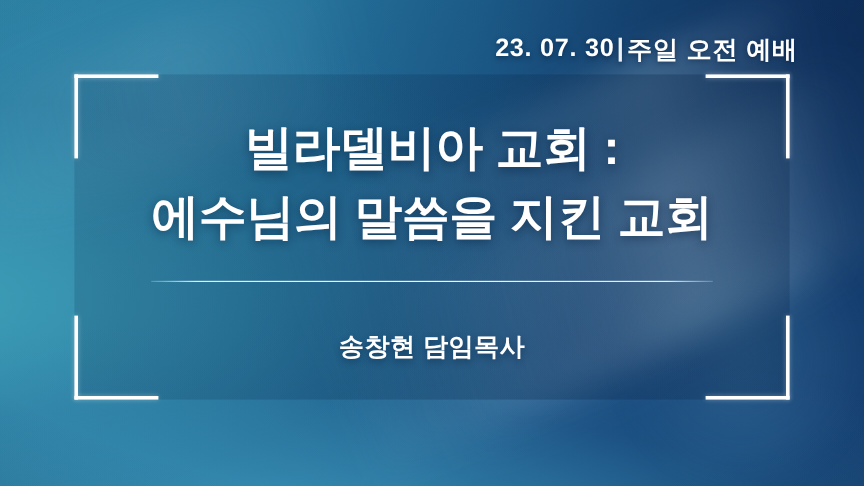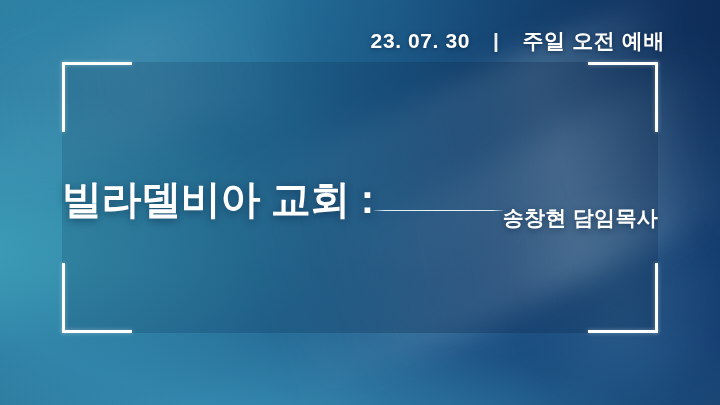--- a/index.html
+++ b/index.html
@@ -145,40 +145,40 @@
   .br-bl .v{left:0;bottom:0;height:70px;}
 
   .br-br{left:588px;top:263px;}
   .br-br .h{right:0;bottom:0;width:70px;}
   .br-br .v{right:0;bottom:0;height:70px;}
 
   
   .date-line{
     position:absolute;
     right:55px;top:27px;
-    display:flex;align-items:center;gap:22px;
+    display:flex;align-items:center;gap:1px;
     color:#ffffff;
     font-size:21px;
     font-weight:bold;
     letter-spacing:.6px;
     text-shadow:0 1px 4px rgba(6,26,52,.55);
     white-space:nowrap;
   }
   .date-sep{
     opacity:.92;
     font-weight:bold;
     padding:0 1px;
   }
 
   
   .title-block{
     position:absolute;
     left:62px;top:62px;
     width:596px;height:271px;
-    display:flex;flex-direction:row;
+    display:flex;flex-direction:column;
     align-items:center;justify-content:center;
   }
   .title{
     color:#ffffff;
     font-size:40px;
     font-weight:bold;
     line-height:1.42;
     text-align:center;
     letter-spacing:-0.4px;
     text-shadow:0 2px 8px rgba(5,24,50,.48);
@@ -264,19 +264,20 @@
 
   <div class="date-line">
     <span>23. 07. 30</span>
     <span class="date-sep">|</span>
     <span>주일 오전 예배</span>
   </div>
 
   <div class="title-block">
     <h1 class="title">
       <span class="ln">빌라델비아 교회 :</span>
+      <span class="ln">에수님의 말씀을 지킨 교회</span>
     </h1>
     <div class="divider"></div>
     <div class="speaker">송창현 담임목사</div>
   </div>
 
 
 </div>
 
 </body></html>

